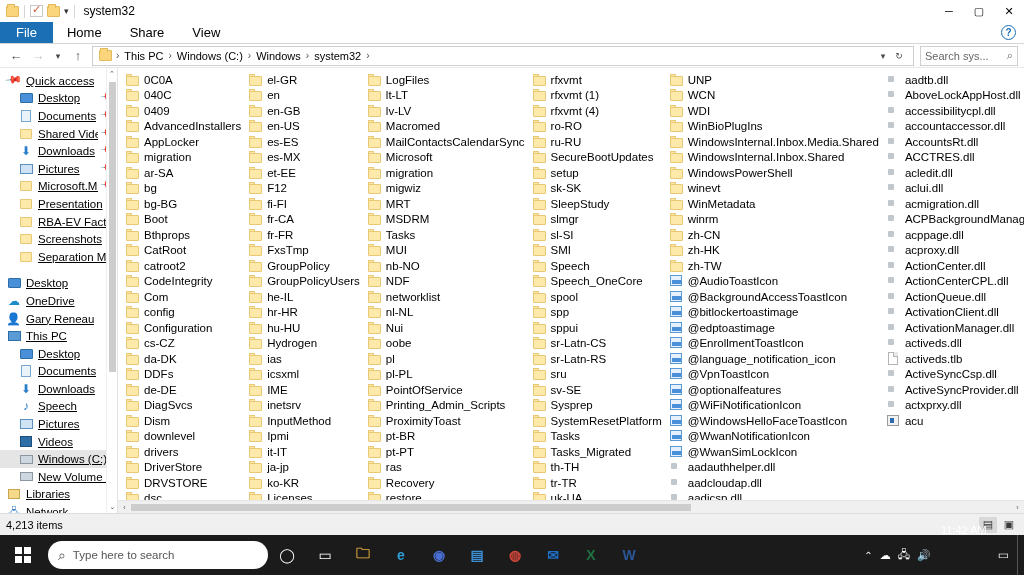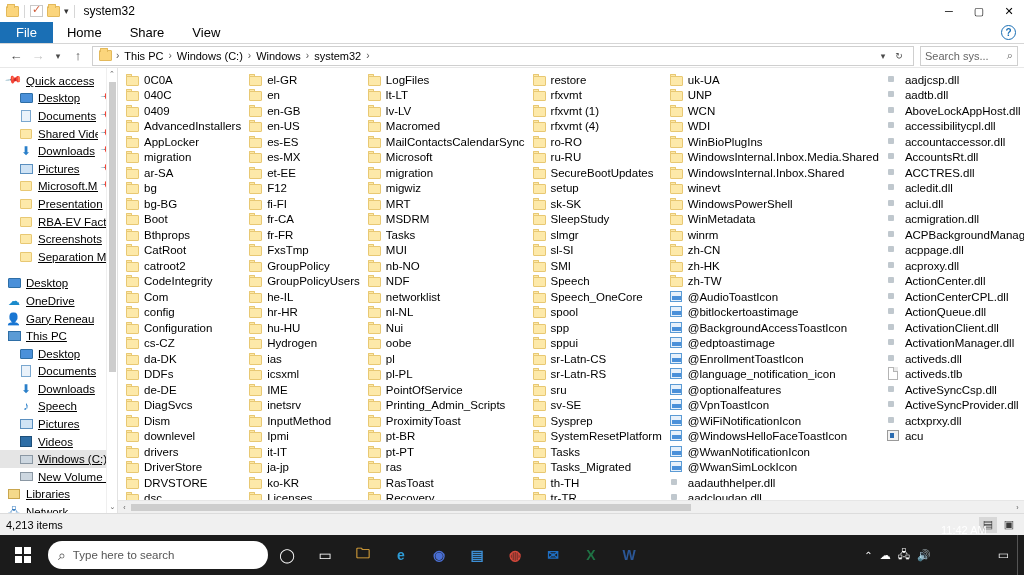--- a/index.html
+++ b/index.html
@@ -1008,27 +1008,20 @@
               <span class="ftab"></span>
               <span class="fbody"></span>
             </span>
             <span>ras</span>
           </div>
           <div class="fitem">
             <span class="ico folder">
               <span class="ftab"></span>
               <span class="fbody"></span>
             </span>
-            <span>RasToast</span>
-          </div>
-          <div class="fitem">
-            <span class="ico folder">
-              <span class="ftab"></span>
-              <span class="fbody"></span>
-            </span>
             <span>Recovery</span>
           </div>
           <div class="fitem">
             <span class="ico folder">
               <span class="ftab"></span>
               <span class="fbody"></span>
             </span>
             <span>restore</span>
           </div>
           <div class="fitem">
@@ -1267,28 +1260,28 @@
               <span class="ftab"></span>
               <span class="fbody"></span>
             </span>
             <span>WindowsInternal.Inbox.Shared</span>
           </div>
           <div class="fitem">
             <span class="ico folder">
               <span class="ftab"></span>
               <span class="fbody"></span>
             </span>
+            <span>WindowsPowerShell</span>
+          </div>
+          <div class="fitem">
+            <span class="ico folder">
+              <span class="ftab"></span>
+              <span class="fbody"></span>
+            </span>
             <span>winevt</span>
-          </div>
-          <div class="fitem">
-            <span class="ico folder">
-              <span class="ftab"></span>
-              <span class="fbody"></span>
-            </span>
-            <span>WindowsPowerShell</span>
           </div>
           <div class="fitem">
             <span class="ico folder">
               <span class="ftab"></span>
               <span class="fbody"></span>
             </span>
             <span>WinMetadata</span>
           </div>
           <div class="fitem">
             <span class="ico folder">
@@ -1321,27 +1314,27 @@
           <div class="fitem">
             <span class="ico img">
               <span class="sq"></span>
             </span>
             <span>@AudioToastIcon</span>
           </div>
           <div class="fitem">
             <span class="ico img">
               <span class="sq"></span>
             </span>
-            <span>@bitlockertoastimage</span>
+            <span>@BackgroundAccessToastIcon</span>
           </div>
           <div class="fitem">
             <span class="ico img">
               <span class="sq"></span>
             </span>
-            <span>@BackgroundAccessToastIcon</span>
+            <span>@bitlockertoastimage</span>
           </div>
           <div class="fitem">
             <span class="ico img">
               <span class="sq"></span>
             </span>
             <span>@edptoastimage</span>
           </div>
           <div class="fitem">
             <span class="ico img">
               <span class="sq"></span>
@@ -1351,27 +1344,27 @@
           <div class="fitem">
             <span class="ico img">
               <span class="sq"></span>
             </span>
             <span>@language_notification_icon</span>
           </div>
           <div class="fitem">
             <span class="ico img">
               <span class="sq"></span>
             </span>
-            <span>@optionalfeatures</span>
+            <span>@VpnToastIcon</span>
           </div>
           <div class="fitem">
             <span class="ico img">
               <span class="sq"></span>
             </span>
-            <span>@VpnToastIcon</span>
+            <span>@optionalfeatures</span>
           </div>
           <div class="fitem">
             <span class="ico img">
               <span class="sq"></span>
             </span>
             <span>@WiFiNotificationIcon</span>
           </div>
           <div class="fitem">
             <span class="ico img">
               <span class="sq"></span>

